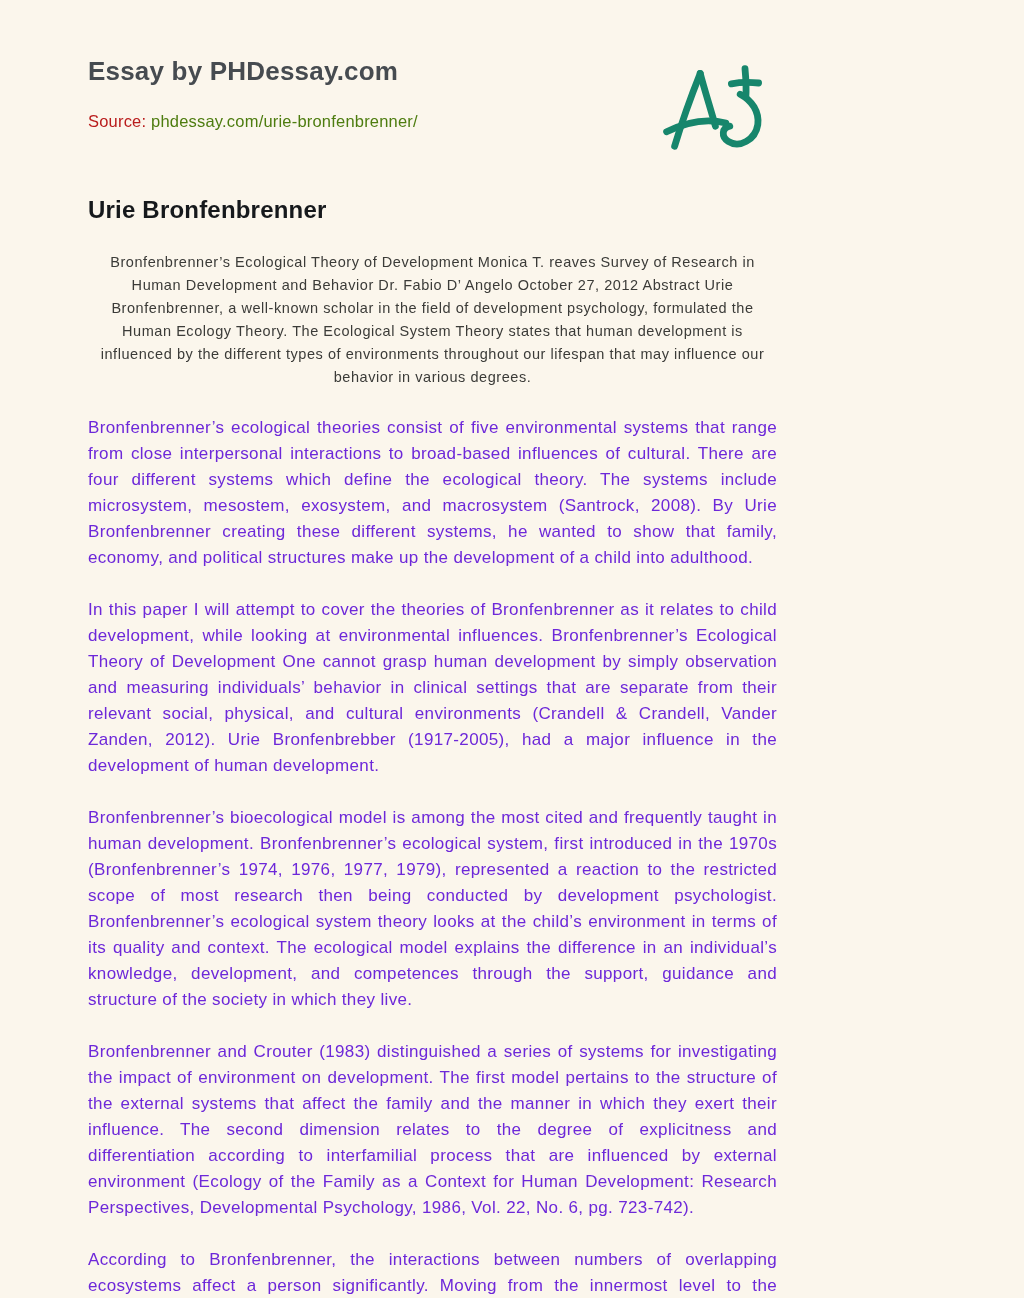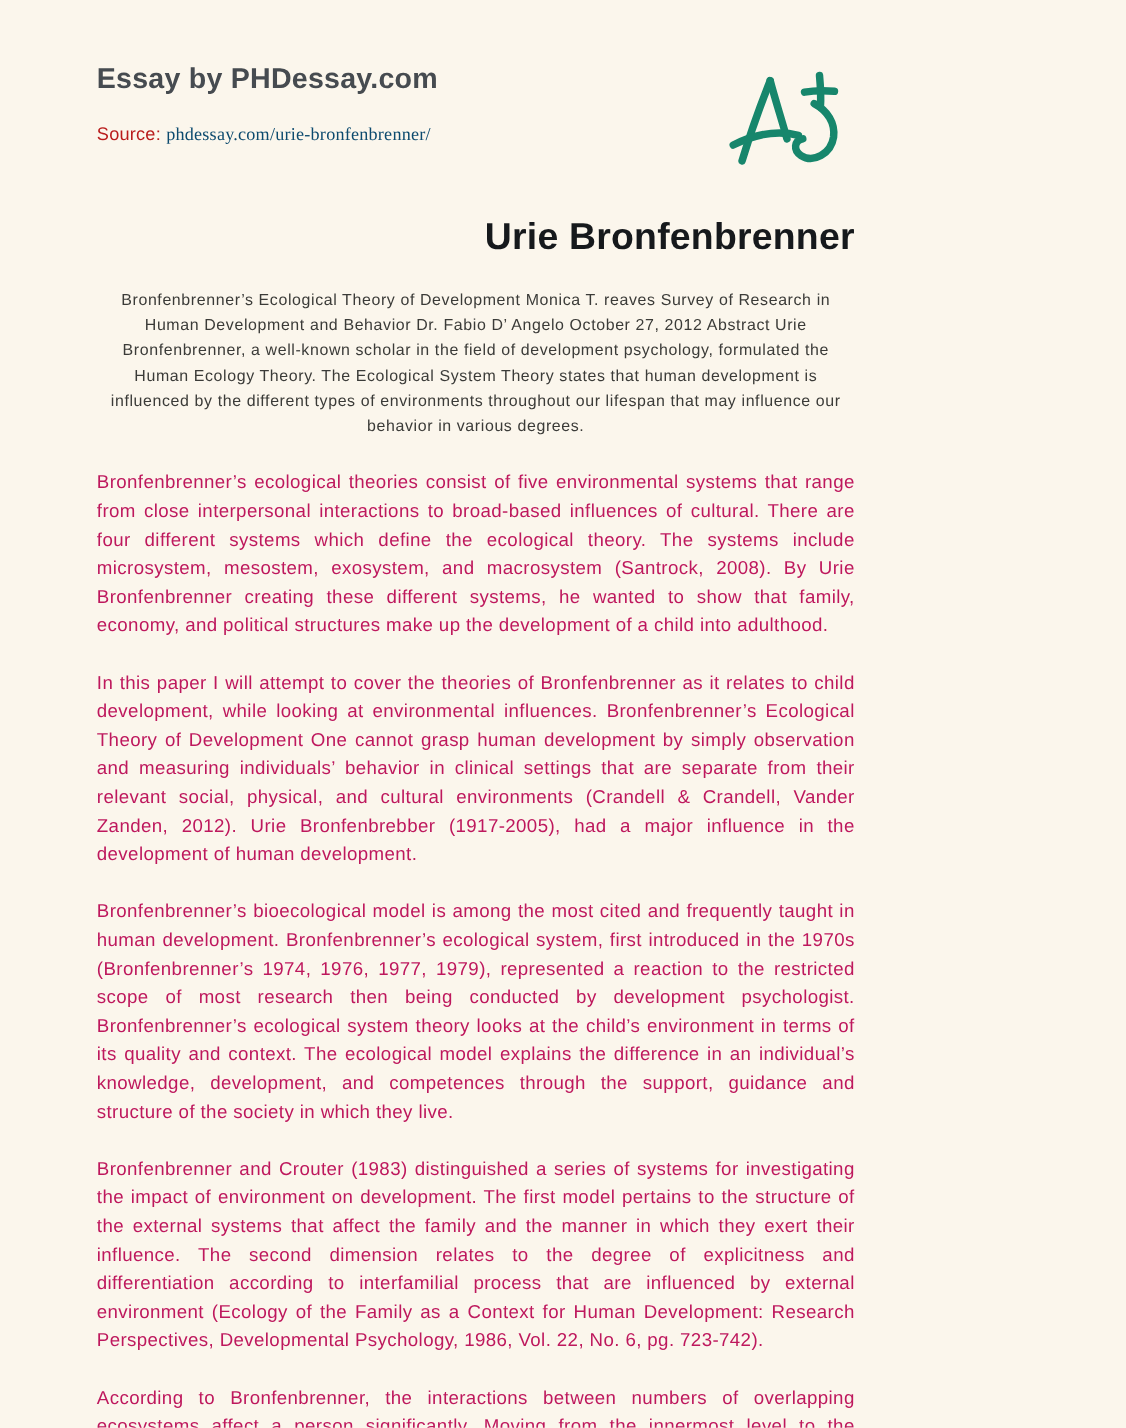--- a/index.html
+++ b/index.html
@@ -33,53 +33,51 @@
   }
   .source-line {
     margin-top: 25px;
     font-size: 16.5px;
     letter-spacing: 0.2px;
   }
   .source-label {
     color: #b91c1c;
   }
   .source-link {
-    color: #0c4a6e;
+    color: #4d7c0f;
     text-decoration: none;
     cursor: pointer;
-    font-family: Liberation Serif, serif;
   }
   .logo {
     width: 112px;
     height: 118px;
     margin-right: 8px;
     flex: 0 0 auto;
   }
   .article-title {
-    font-size: 34px;
+    font-size: 24px;
     font-weight: 700;
     color: #16191C;
     letter-spacing: 0.2px;
     margin: 26px 0 0 0;
-    text-align: right;
   }
   .abstract {
     margin: 27px 0 0 0;
     font-size: 14.5px;
     line-height: 23px;
     letter-spacing: 0.55px;
     color: #3B3B38;
     text-align: center;
   }
   .para {
     margin: 26px 0 0 0;
     font-size: 17px;
     line-height: 26px;
     letter-spacing: 0.35px;
-    color: #be185d;
+    color: #6d28d9;
     text-align: justify;
   }
 </style>
 </head>
 <body>
 
 <div class="page">
 
   <div class="header-row">
     <div>

